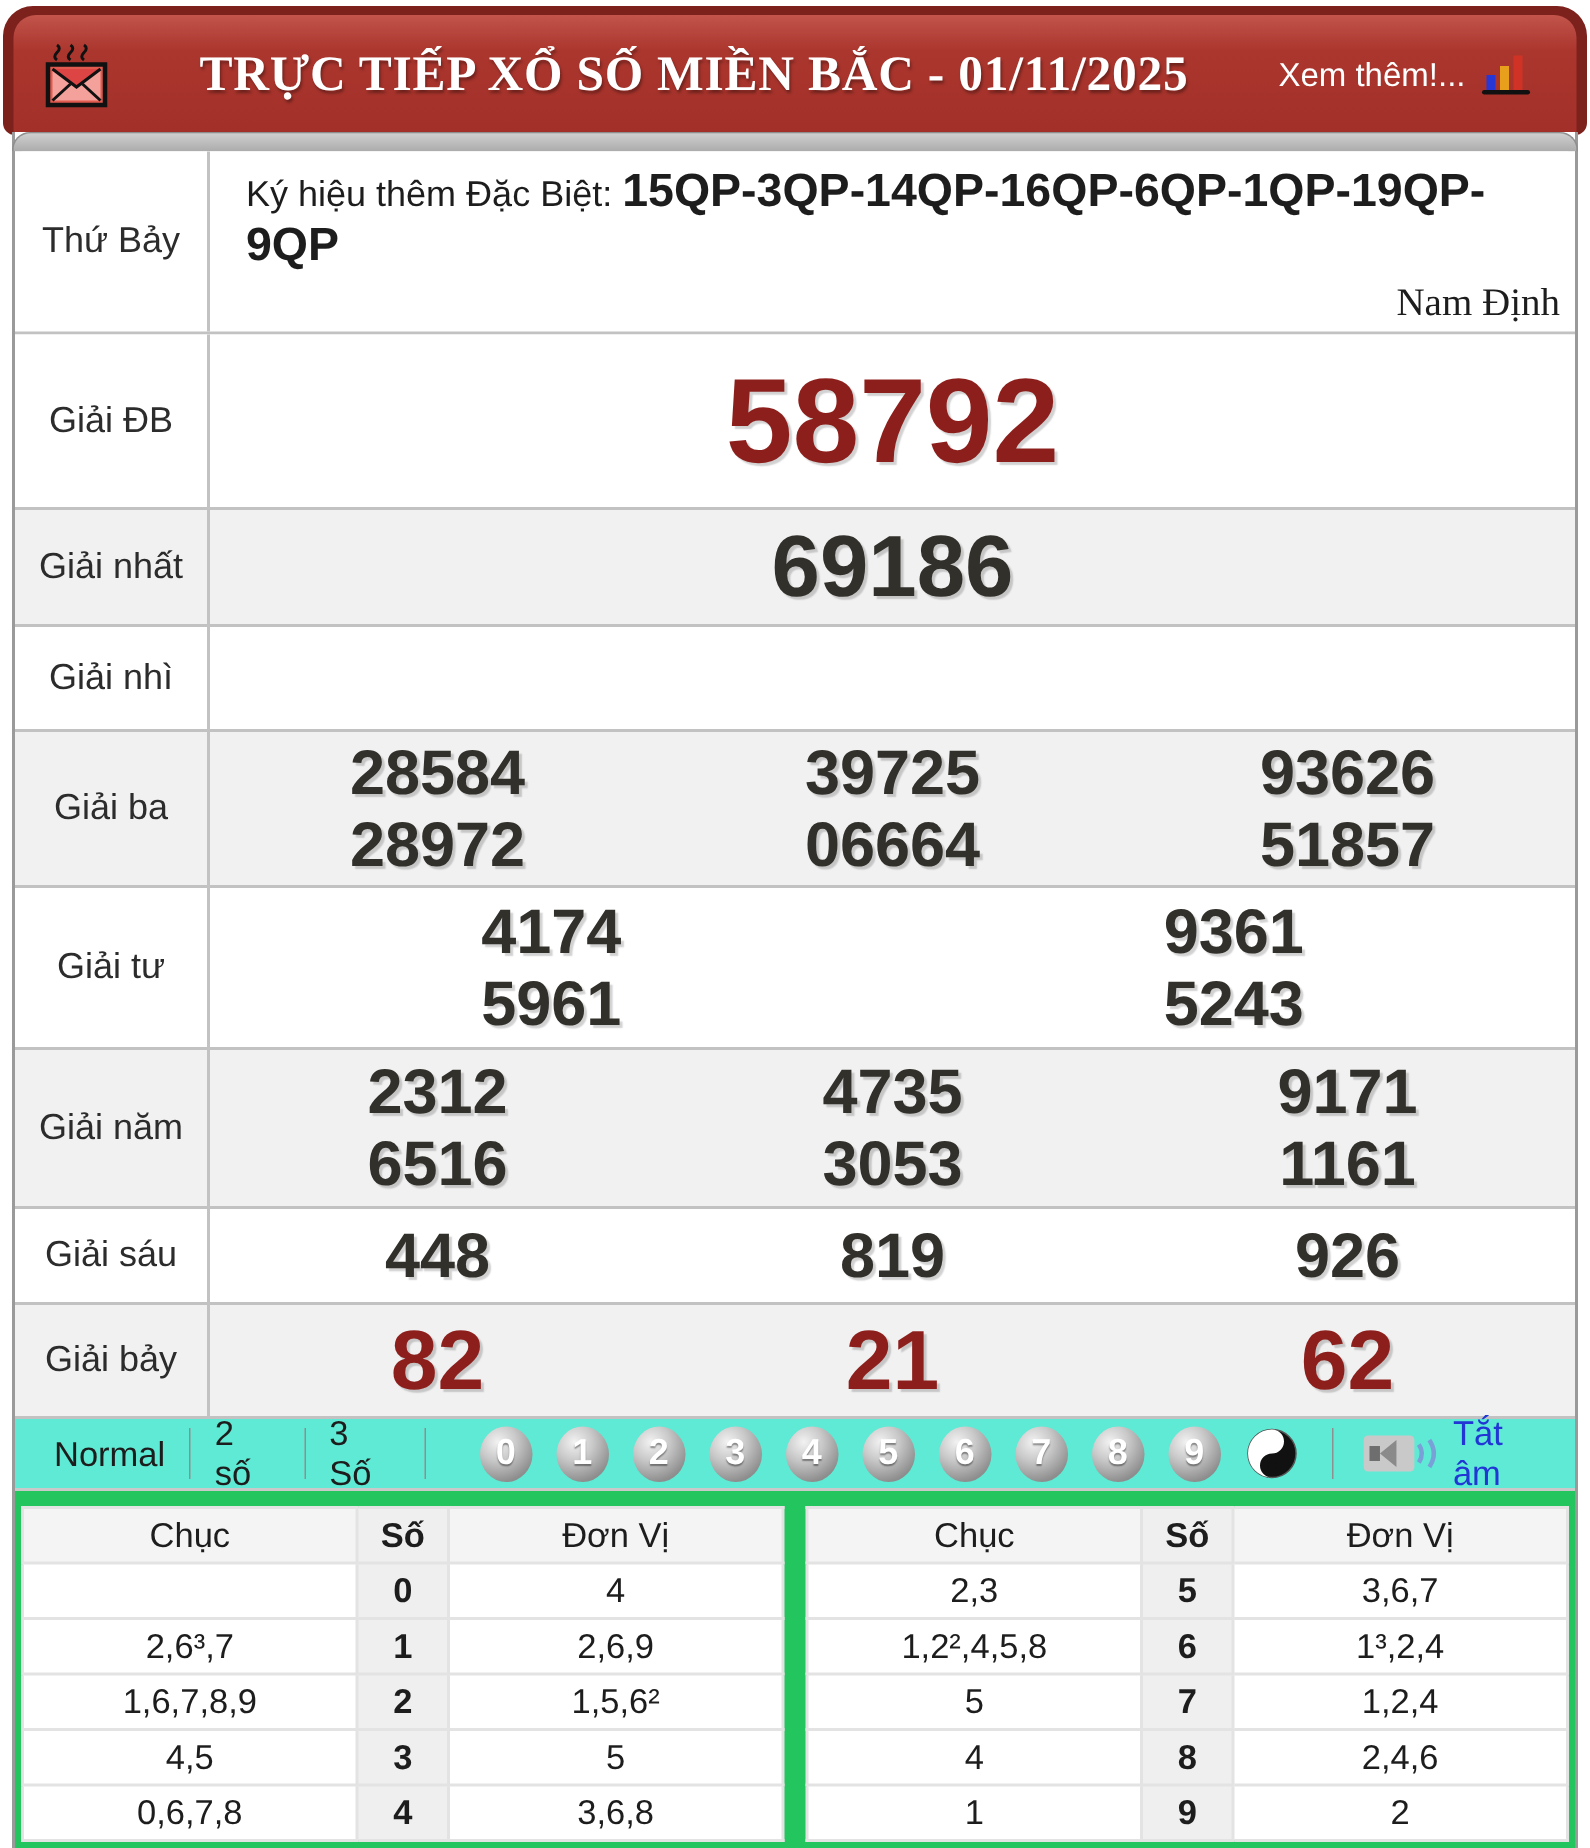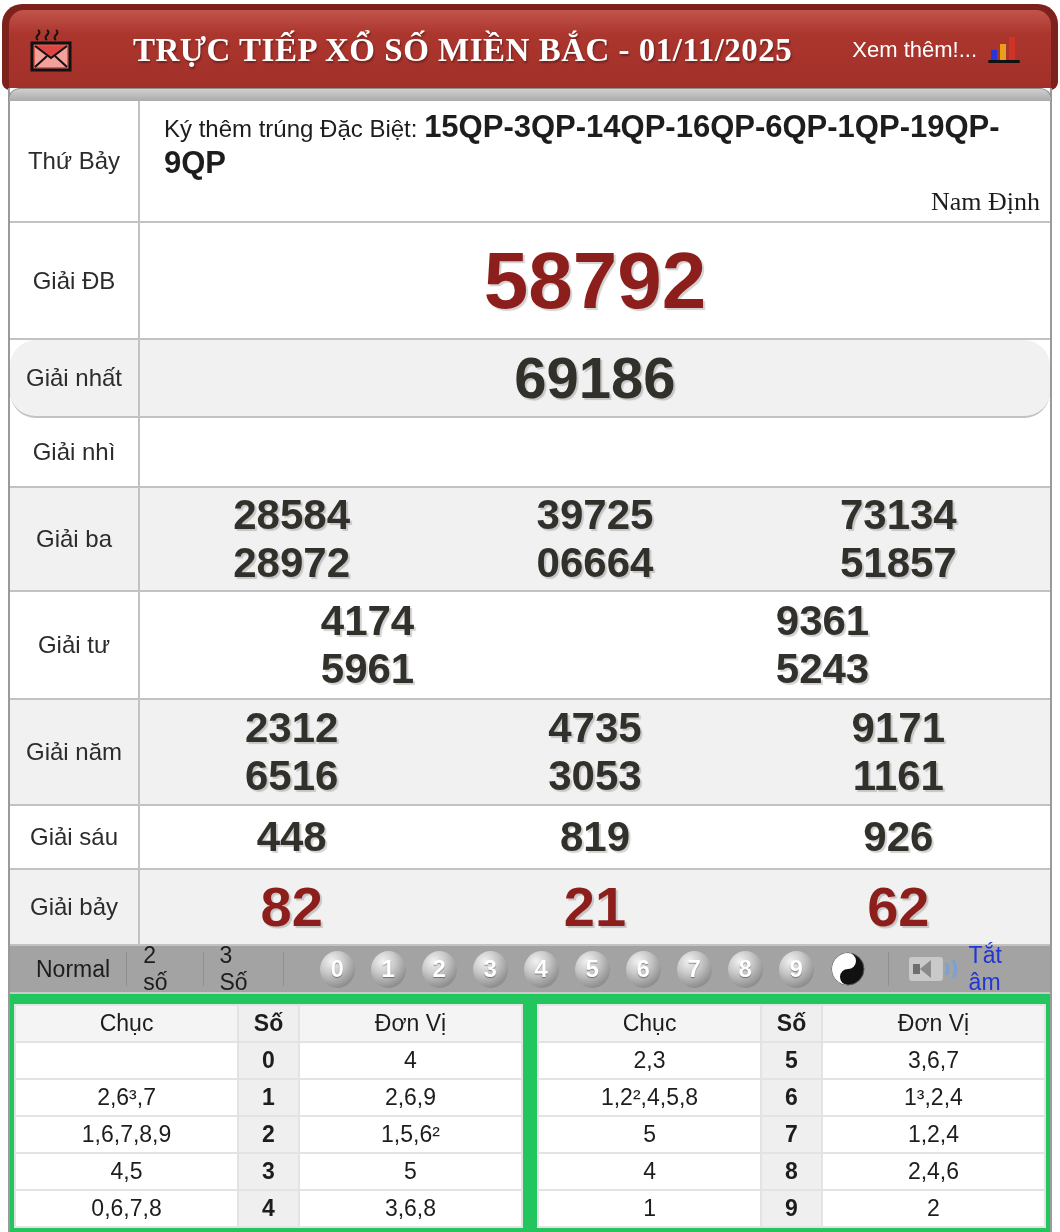--- a/index.html
+++ b/index.html
@@ -69,31 +69,31 @@
   .maroon { color:#8c1f1c; }
 
   .row-sign { min-height:90px; }
   .sign-body { padding:8px 16px 6px 24px; font-size:24px; color:#1d1d1d; }
   .sign-code { font-weight:bold; font-size:31px; }
   .sign-province {
     text-align:right; font-family:"Liberation Serif", serif;
     font-size:26px; padding:0 10px 4px 0; color:#1d1d1d;
   }
   .row-db  { min-height:117px; } .row-db  .num { font-size:80px; }
-  .row-g1  { min-height:78px;border-radius:26px; }  .row-g1  .num { font-size:58px; }
+  .row-g1  { min-height:78px; }  .row-g1  .num { font-size:58px; }
   .row-g2  { min-height:70px; }  .row-g2  .num { font-size:42px; }
   .row-g3  { min-height:104px; } .row-g3  .num { font-size:42px; }
   .row-g4  { min-height:108px; } .row-g4  .num { font-size:42px; }
   .row-g5  { min-height:106px; } .row-g5  .num { font-size:42px; }
   .row-g6  { min-height:64px; }  .row-g6  .num { font-size:42px; }
   .row-g7  { min-height:76px; }  .row-g7  .num { font-size:56px; }
 
   
   .toolbar {
-    height:48px; background:#a3a3a3;
+    height:48px; background:#5eead4;
     border-bottom:2px solid #c9c9c9;
     display:flex; align-items:center; padding:0 10px;
   }
   .mode-btn {
     font-size:23px; color:#1d1d1d; padding:0 16px; cursor:pointer;
     border-right:1px solid #8f8f8f; height:34px; display:flex; align-items:center;
   }
   .mode-btn:last-of-type { border-right:1px solid #8f8f8f; }
   .balls { display:flex; gap:16px; margin-left:36px; align-items:center; }
   .ball {
@@ -159,21 +159,21 @@
     </div>
   </div>
 
   <div class="content">
     <div class="silver-band"></div>
 
     <div class="rrow row-sign">
       <div class="r-label">Thứ Bảy</div>
       <div class="r-body">
         <div class="sign-body">
-          <span>Ký thêm trúng Đặc Biệt:</span>
+          <span>Ký hiệu thêm Đặc Biệt:</span>
           <span class="sign-code">15QP-3QP-14QP-16QP-6QP-1QP-19QP-9QP</span>
         </div>
         <div class="sign-province">Nam Định</div>
       </div>
     </div>
 
     <div class="rrow row-db">
       <div class="r-label">Giải ĐB</div>
       <div class="r-body">
           <div class="line">
@@ -194,21 +194,21 @@
     <div class="rrow row-g2">
       <div class="r-label">Giải nhì</div>
     </div>
 
     <div class="rrow row-g3 alt">
       <div class="r-label">Giải ba</div>
       <div class="r-body">
         <div class="line">
           <span class="num">28584</span>
           <span class="num">39725</span>
-          <span class="num">73134</span>
+          <span class="num">93626</span>
         </div>
         <div class="line">
           <span class="num">28972</span>
           <span class="num">06664</span>
           <span class="num">51857</span>
         </div>
       </div>
     </div>
 
     <div class="rrow row-g4">

